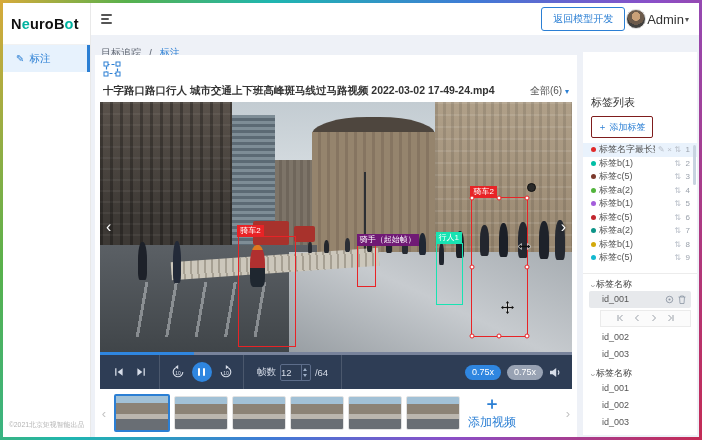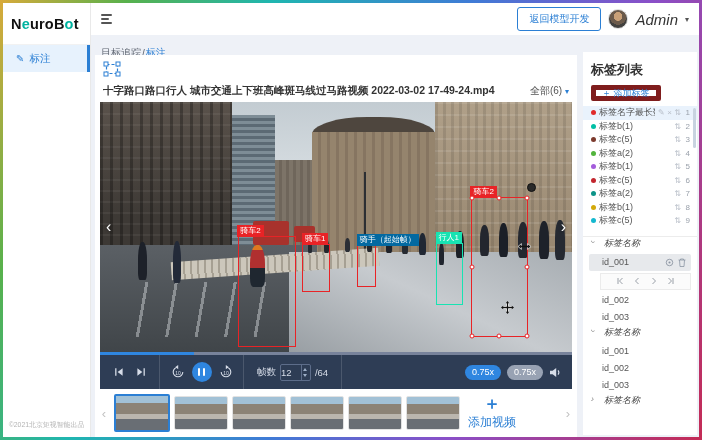--- a/index.html
+++ b/index.html
@@ -15,28 +15,28 @@
   .menu-item{height:27px;display:flex;align-items:center;gap:5px;padding-left:13px;background:#e7f2fd;border-right:3px solid #2b7fd4;color:#2b7fd4;font-size:10.5px;cursor:pointer;}
   .pencil{font-size:10px;}
   .sidebar-footer{margin-top:auto;font-size:7.5px;color:#b3b3b3;text-align:center;padding-bottom:7px;white-space:nowrap;transform:scale(.92);}
 
   
   .main{flex:1;position:relative;}
   .topbar{position:absolute;left:0;top:0;right:0;height:32px;background:#fff;display:flex;align-items:center;padding:0 10px;}
   .hamb{display:flex;flex-direction:column;gap:2.5px;cursor:pointer;}
   .hamb i{display:block;height:1.6px;background:#555;border-radius:1px;}
   .hamb i:nth-child(1){width:11px;}.hamb i:nth-child(2){width:8px;}.hamb i:nth-child(3){width:11px;}
-  .topbar-right{margin-left:auto;display:flex;align-items:center;gap:7px;}
+  .topbar-right{margin-left:auto;display:flex;align-items:center;gap:1px;}
   .back-btn{border:1px solid #2b7fd4;color:#2b7fd4;font-size:10px;padding:4px 11px;border-radius:3px;background:#fff;cursor:pointer;}
   .avatar{width:20px;height:20px;border-radius:50%;border:1px solid #ddd;
     background:radial-gradient(circle at 50% 36%,#c9a078 0 29%,#6b5a4b 30% 56%,#41403e 57%);}
-  .user{font-size:15px;color:#333;font-style:italic;}
+  .user{font-size:13px;color:#333;}
   .dcaret{font-size:8px;color:#555;}
 
-  .breadcrumb{position:absolute;top:32px;left:0;right:122px;height:36px;display:flex;align-items:center;padding-left:10px;font-size:10px;color:#5f6672;gap:1px;}
+  .breadcrumb{position:absolute;top:32px;left:0;right:122px;height:36px;display:flex;align-items:center;padding-left:10px;font-size:10px;color:#5f6672;gap:8px;}
   .breadcrumb .cur{color:#2b7fd4;}
 
   
   .left-card{position:absolute;left:4px;top:52px;width:482px;bottom:0;background:#fff;display:flex;flex-direction:column;}
   .toolbar{height:26px;display:flex;align-items:center;padding:2px 8px 0;}
   .toolbar-right{margin-left:auto;display:flex;align-items:center;gap:8px;}
   .toggle{width:25px;height:13px;border-radius:7px;background:#c9ced6;position:relative;cursor:pointer;flex:none;}
   .toggle::after{content:"";position:absolute;left:1.5px;top:1.5px;width:10px;height:10px;border-radius:50%;background:#fff;}
   .tog-label{font-size:10px;color:#666;}
   .save-btn{background:#2b7fd4;color:#fff;font-size:10px;padding:4px 12px;border-radius:2px;border:none;cursor:pointer;}
@@ -106,34 +106,34 @@
   .thumb{width:54px;height:34px;border-radius:2px;border:1px solid #e2e2e2;flex:none;cursor:pointer;
     background:linear-gradient(180deg,#a2c1d6 0 22%,#8c8376 22% 52%,#bbb6ae 52% 68%,#696e74 68%);}
   .thumb.sel{border:2px solid #2b7fd4;width:56px;height:38px;}
   .add-video{width:56px;height:42px;display:flex;flex-direction:column;align-items:center;justify-content:center;color:#2b7fd4;cursor:pointer;flex:none;}
   .add-video .plus{font-size:17px;font-weight:bold;line-height:1;}
   .add-video .txt{font-size:12px;margin-top:2px;white-space:nowrap;}
   .tspacer{flex:1;}
 
   
   .right-card{position:absolute;right:2px;top:49px;width:114px;bottom:2px;background:#fff;overflow:hidden;font-size:9px;}
-  .rp-title{font-weight:bold;color:#333;font-size:13px;padding:9px 8px 6px;}
-  .add-label-btn{margin:0 8px;height:16px;border:5px solid #7f1d1d;color:#2b7fd4;border-radius:2px;background:#fff;display:flex;align-items:center;justify-content:center;font-size:9px;cursor:pointer;}
+  .rp-title{font-weight:normal;color:#333;font-size:11px;padding:9px 8px 6px;margin-top:34px;}
+  .add-label-btn{margin:0 8px;height:22px;border:1px solid #7f1d1d;color:#2b7fd4;border-radius:2px;background:#fff;display:flex;align-items:center;justify-content:center;font-size:9px;cursor:pointer;}
   .label-list{position:relative;margin-top:5px;}
   .lrow{height:13.5px;display:flex;align-items:center;padding:0 7px 0 8px;gap:3px;cursor:pointer;}
   .lrow.sel{background:#e9f2fc;}
   .dot{width:5px;height:5px;border-radius:50%;flex:none;}
   .lname{color:#555;white-space:nowrap;overflow:hidden;flex:1;}
   .licons{display:flex;align-items:center;gap:2.5px;color:#b9bfc9;font-size:8px;flex:none;}
   .licons span{cursor:pointer;}
   .lnum{color:#9aa1ab;font-size:8px;width:6px;text-align:right;flex:none;}
   .lscroll{position:absolute;right:1px;top:2px;width:3px;height:40px;background:#c8d3e0;border-radius:2px;}
   .rdivider{height:1px;background:#ececec;margin:8px 0 0;}
   .tree{padding:0 6px;}
-  .tgroup-h{display:flex;align-items:flex-start;gap:8px;height:17px;color:#444;cursor:pointer;font-style:italic;}
+  .tgroup-h{display:flex;align-items:flex-end;gap:0;height:17px;color:#444;cursor:pointer;}
   .tcaret{display:inline-block;font-size:9px;color:#888;width:7px;text-align:center;}
   .tcaret.exp{transform:rotate(90deg);}
   .titem{height:17px;display:flex;align-items:center;padding-left:13px;color:#555;border-radius:2px;cursor:pointer;}
   .titem.sel{background:#e7e9ec;padding-right:5px;}
   .titem .sp{flex:1;}
   .ticon{display:flex;align-items:center;margin-left:4px;cursor:pointer;}
   .pager{height:17px;margin:2px 0 2px 11px;border:1px solid #ebebeb;background:#fbfbfb;display:flex;align-items:center;justify-content:center;gap:9px;}
   .pager span{display:flex;align-items:center;cursor:pointer;}
 </style>
 </head>
@@ -233,25 +233,22 @@
               <div class="fig" style="left: 84.5%; top: 48.5%; width: 9px; height: 34px; background: rgb(27, 31, 39);"></div>
               <div class="fig" style="left: 88.5%; top: 48%; width: 10px; height: 36px; background: rgb(36, 40, 48);"></div>
               <div class="fig" style="left: 93%; top: 47.5%; width: 10px; height: 38px; background: rgb(30, 34, 42);"></div>
               <div class="fig" style="left: 96.5%; top: 47%; width: 10px; height: 40px; background: rgb(38, 42, 50);"></div>
             </div>
           <div class="tlight"></div>
           <div id="boxes" style="position:absolute;inset:0;">
               <div class="bbox" style="left: 29.2%; top: 53.6%; width: 12.3%; height: 44.4%; border-color: rgb(232, 35, 38);">
                 <span class="bbox-label" style="background: rgb(232, 35, 38);">骑车2</span>
               </div>
-              <div class="bbox" style="left: 42.9%; top: 56.8%; width: 5.9%; height: 19.2%; border-color: rgb(232, 35, 38);">
-                <span class="bbox-label" style="background: rgb(232, 35, 38);">骑车1</span>
-              </div>
               <div class="bbox" style="left: 54.5%; top: 57.2%; width: 4%; height: 16.8%; border-color: rgb(232, 35, 38);">
-                <span class="bbox-label" style="background: #0369a1;">骑手（起始帧）</span>
+                <span class="bbox-label" style="background: #701a75;">骑手（起始帧）</span>
               </div>
               <div class="bbox" style="left: 71.2%; top: 56.4%; width: 5.7%; height: 24.8%; border-color: rgb(23, 227, 178);">
                 <span class="bbox-label" style="background: rgb(23, 227, 178);">行人1</span>
               </div>
               <div class="bbox" style="left: 78.6%; top: 38%; width: 12%; height: 56%; border-color: rgb(232, 35, 38);">
                 <span class="bbox-label" style="background: rgb(232, 35, 38);">骑车2</span>
                 <i class="handle" style="left: 0px; top: 0px;"></i>
                 <i class="handle" style="left: 50%; top: 0px;"></i>
                 <i class="handle" style="left: 100%; top: 0px;"></i>
                 <i class="handle" style="left: 0px; top: 50%;"></i>

